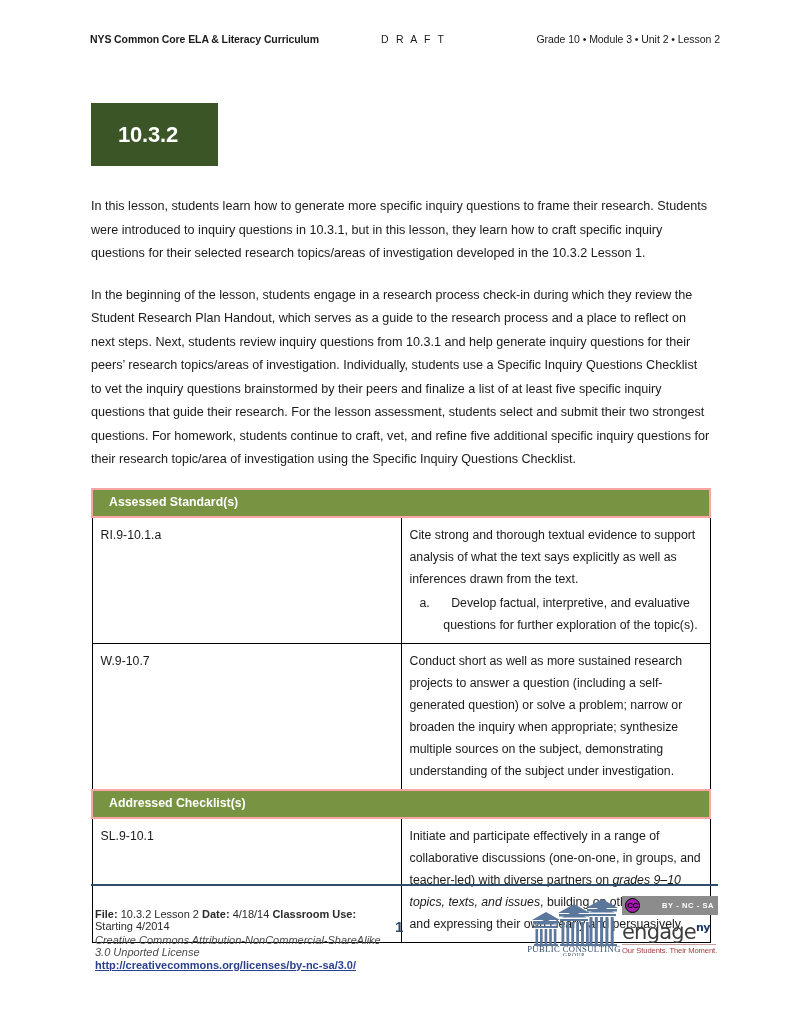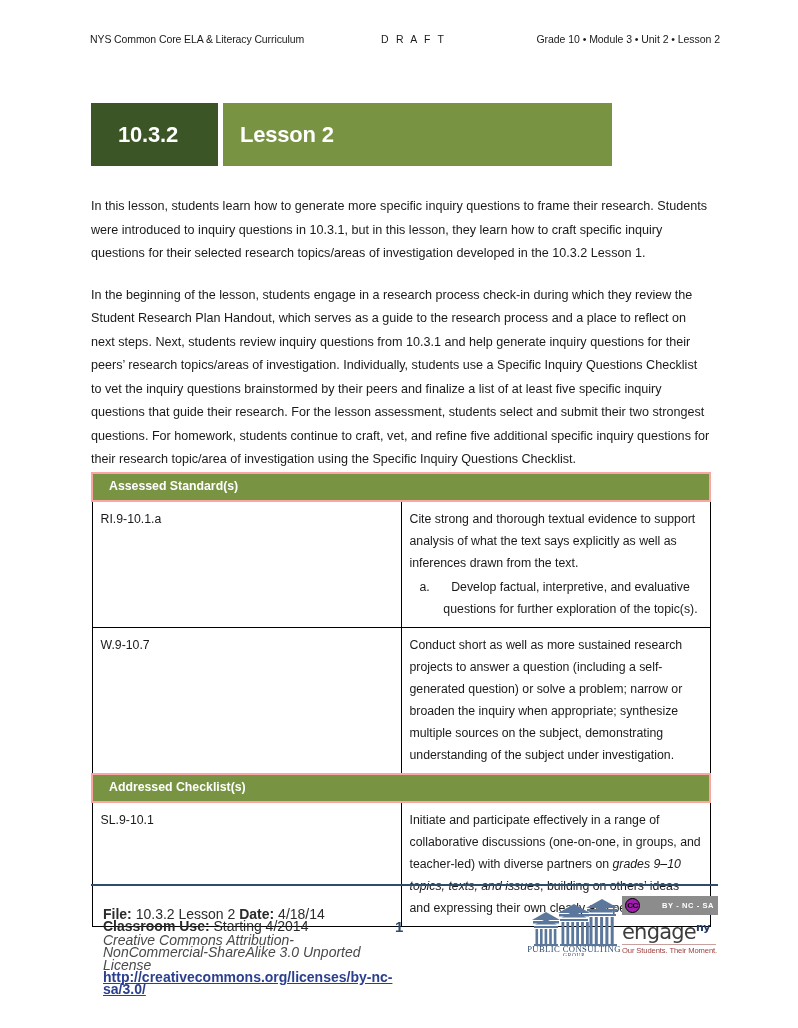--- a/index.html
+++ b/index.html
@@ -27,21 +27,21 @@
     position: absolute;
     top: 33px;
     left: 90px;
     right: 78px;
     height: 16px;
     display: flex;
     align-items: flex-start;
     font-size: 10.5px;
   }
   .doc-header .hdr-left {
-    font-weight: normal;
+    font-weight: bold;
     letter-spacing: -0.1px;
     white-space: nowrap;
     text-align: center;
   }
   .doc-header .hdr-center {
     position: absolute;
     left: 291px;
     letter-spacing: 2.2px;
     font-weight: normal;
     white-space: nowrap;
@@ -51,21 +51,21 @@
     right: 0;
     white-space: nowrap;
     letter-spacing: -0.05px;
   }
 
   
   .lesson-banner {
     position: absolute;
     top: 103px;
     left: 91px;
-    width: 521px;
+    width: 627px;
     height: 63px;
     display: flex;
   }
   .banner-code {
     width: 127px;
     background: #3b5526;
     color: #ffffff;
     display: flex;
     align-items: center;
     padding-left: 27px;
@@ -105,21 +105,21 @@
   h2.section-heading.standards {
     margin-top: 36px;
   }
   p.body-text {
     font-size: 12.6px;
     line-height: 23.5px;
     margin: 0 0 18px 0;
     color: #1a1a1a;
     text-align: left;
   }
-  p.body-text:last-of-type { margin-bottom: 0; }
+  p.body-text:last-of-type { margin-bottom: 16px; }
 
   
   table.standards-table {
     width: 620px;
     border-collapse: collapse;
     table-layout: fixed;
     margin-top: 0px;
   }
   table.standards-table td,
   table.standards-table th {
@@ -164,24 +164,24 @@
   }
   .footer {
     position: absolute;
     top: 892px;
     left: 91px;
     width: 627px;
     height: 70px;
   }
   .footer-left {
     position: absolute;
-    left: 12px;
+    left: 4px;
     top: 16px;
     width: 290px;
-    font-size: 14px;
+    font-size: 11px;
     line-height: 12.4px;
     color: #2b2b2b;
   }
   .footer-left .line1 { margin-bottom: 1px; }
   .footer-left b { font-weight: bold; }
   .footer-left .cc-line { color: #4a4a4a; font-style: italic; }
   .footer-left .cc-line .nonital { font-style: normal; }
   .footer-left a {
     color: #2b3f8f;
     text-decoration: underline;
@@ -282,21 +282,20 @@
 <div class="page">
 
   <div class="doc-header">
     <span class="hdr-left">NYS Common Core ELA &amp; Literacy Curriculum</span>
     <span class="hdr-center">D R A F T</span>
     <span class="hdr-right">Grade 10 • Module 3 • Unit 2 • Lesson 2</span>
   </div>
 
   <div class="lesson-banner">
     <div class="banner-code">10.3.2</div>
-    <div class="banner-title">Lesson 2</div>
   </div>
 
   <div class="content">
 
 
     <p class="body-text">In this lesson, students learn how to generate more specific inquiry questions to frame their research. Students were introduced to inquiry questions in 10.3.1, but in this lesson, they learn how to craft specific inquiry questions for their selected research topics/areas of investigation developed in the 10.3.2 Lesson 1.</p>
     <p class="body-text">In the beginning of the lesson, students engage in a research process check-in during which they review the Student Research Plan Handout, which serves as a guide to the research process and a place to reflect on next steps. Next, students review inquiry questions from 10.3.1 and help generate inquiry questions for their peers’ research topics/areas of investigation. Individually, students use a Specific Inquiry Questions Checklist to vet the inquiry questions brainstormed by their peers and finalize a list of at least five specific inquiry questions that guide their research. For the lesson assessment, students select and submit their two strongest questions. For homework, students continue to craft, vet, and refine five additional specific inquiry questions for their research topic/area of investigation using the Specific Inquiry Questions Checklist.</p>
 
 
     <table class="standards-table">

